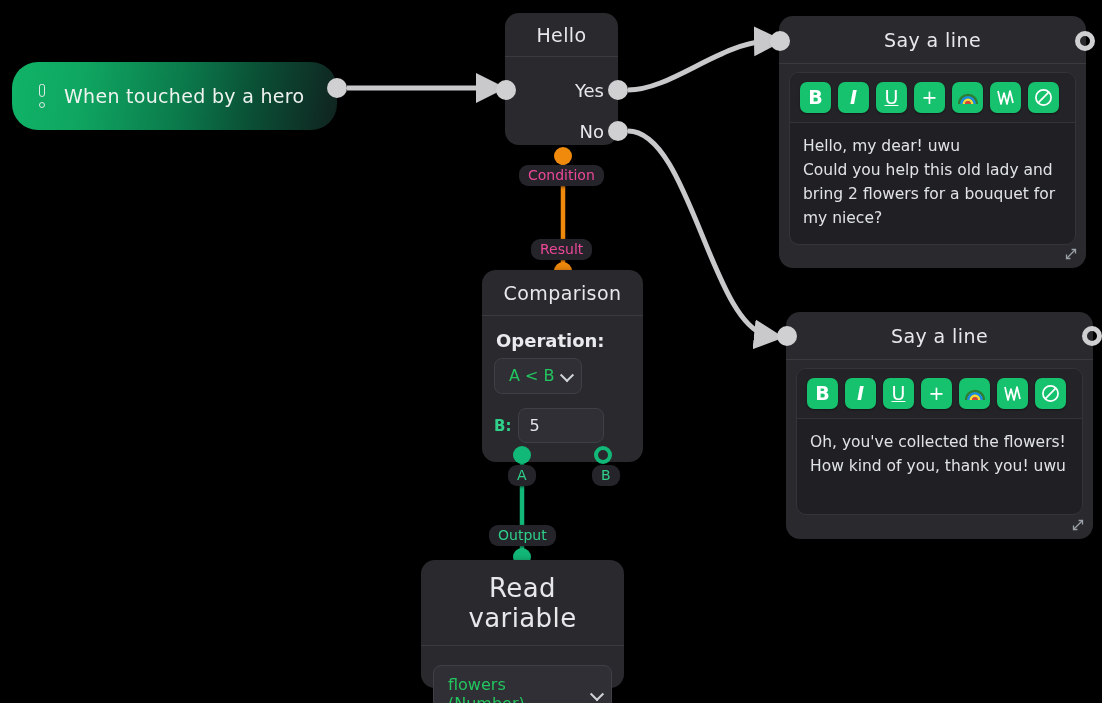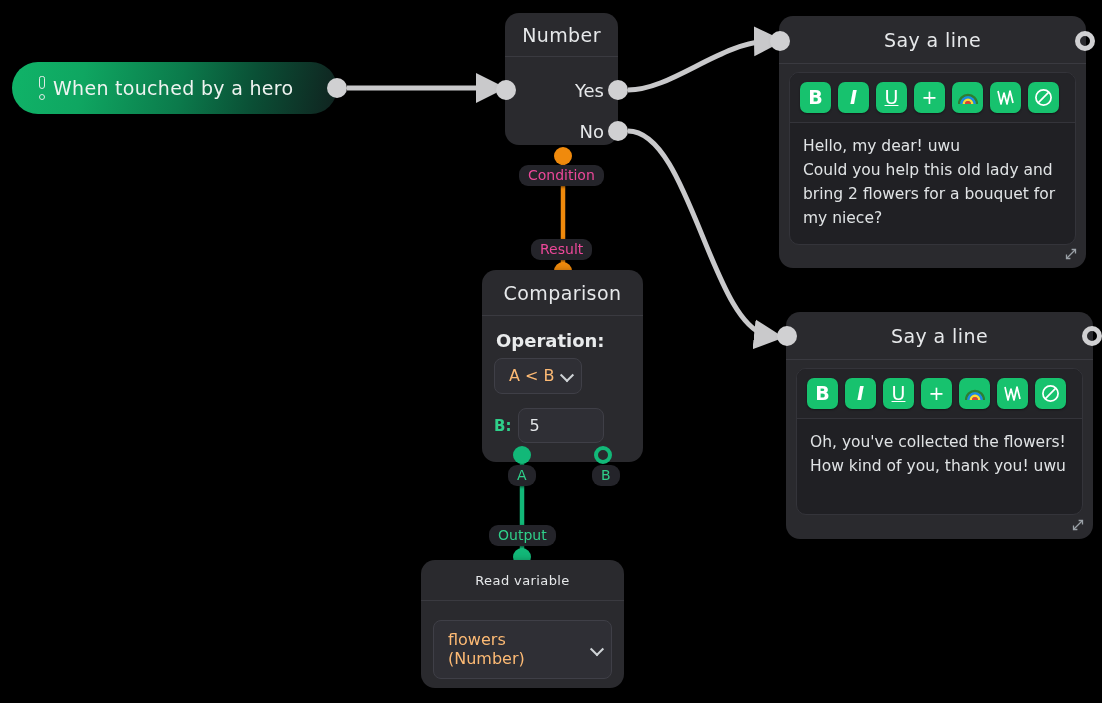--- a/index.html
+++ b/index.html
@@ -23,26 +23,26 @@
     color:#e6e8ea;
     font-size:19px;
     letter-spacing:.4px;
     padding:12px 10px 11px;
     border-bottom:1px solid #3a3a40;
   }
   .node-body{padding:10px 12px 12px;}
 
   
   #trigger{
-    position:absolute;left:12px;top:62px;width:325px;height:52px;
+    position:absolute;left:12px;top:62px;width:325px;height:68px;
     border-radius:26px;
     background:linear-gradient(100deg,#12b36a 0%,#12a562 20%,#0d7c4c 52%,#08built 60%,#0a3b2a 82%,#122023 100%);
     background:linear-gradient(100deg,#10b368 0%,#0fa661 22%,#0b7a4b 52%,#0a4f35 74%,#10221f 100%);
     box-shadow:0 3px 10px rgba(0,0,0,.6);
-    display:flex;align-items:center;gap:3px;padding:0 22px;
+    display:flex;align-items:center;gap:14px;padding:0 22px;
     box-sizing:border-box;
   }
   #trigger .tlabel{
     color:#eef3f0;font-size:19px;letter-spacing:.3px;white-space:nowrap;
   }
   .bang{
     width:16px;height:26px;position:relative;flex:0 0 auto;
   }
   .bang:before{
     content:"";position:absolute;left:5px;top:1px;width:6px;height:13px;
@@ -87,39 +87,39 @@
   .chip.orange{color:#ec4899;}
   .chip.green{color:#2fd08a;}
 
   
   #comparison{left:482px;top:270px;width:161px;height:192px;}
   #comparison .node-title{font-size:19px;}
   .field-label{color:#e9ebec;font-size:18px;font-weight:bold;margin:4px 0 7px 2px;}
   .select{
     position:relative;
     background:#2f2f35;border:1px solid #3f3f47;border-radius:8px;
-    color:#fdba74;font-size:16px;
+    color:#22c55e;font-size:16px;
     padding:7px 26px 8px 14px;
     display:inline-block;
   }
   .select .chev{
     position:absolute;right:9px;top:50%;margin-top:-3px;
     width:8px;height:8px;border-right:2px solid #cfd3d6;border-bottom:2px solid #cfd3d6;
     transform:rotate(45deg) translate(-2px,-2px);
   }
   .inline-field{display:flex;align-items:center;gap:7px;margin-top:14px;}
   .inline-field .lbl{color:#2fd08a;font-size:15px;font-weight:bold;}
   .textinput{
     background:#2f2f35;border:1px solid #3f3f47;border-radius:8px;
     color:#e3e6e8;font-size:16px;padding:7px 10px;width:86px;box-sizing:border-box;
   }
 
   
   #readvar{left:421px;top:560px;width:203px;height:128px;}
-  #readvar .node-title{font-size:13px;padding:13px 10px 12px;}
+  #readvar .node-title{font-size:26px;padding:13px 10px 12px;}
   #readvar .select{display:block;width:100%;box-sizing:border-box;padding:9px 30px 10px 14px;margin-top:9px;}
 
   
   .sayline{background:#2a2a2e;}
   #say1{left:779px;top:16px;width:307px;height:252px;}
   #say2{left:786px;top:312px;width:307px;height:227px;}
   .sayline .node-title{padding:13px 10px 12px;font-size:19px;}
   .say-inner{
     margin:8px 10px 10px;
     background:#202024;border:1px solid #34343a;border-radius:10px;
@@ -170,21 +170,21 @@
     <path d="M522,455 L522,558" stroke="#12b878" stroke-width="4.5" fill="none"></path>
   </svg>
 
   <div id="trigger">
     <span class="bang"></span>
     <span class="tlabel">When touched by a hero</span>
   </div>
   <div class="port gray" style="left:327px;top:78px;"></div>
 
   <div class="node" id="branch">
-    <div class="node-title">Number</div>
+    <div class="node-title">Hello</div>
     <div class="outrow yes">Yes</div>
     <div class="outrow no">No</div>
   </div>
   <div class="port gray" style="left:496px;top:80px;"></div>
   <div class="port gray" style="left:608px;top:80px;"></div>
   <div class="port gray" style="left:608px;top:121px;"></div>
   <div class="port orange" style="left:554px;top:147px;"></div>
   <div class="chip orange" style="left:519px;top:165px;">Condition</div>
 
   <div class="chip orange" style="left:531px;top:239px;">Result</div>

